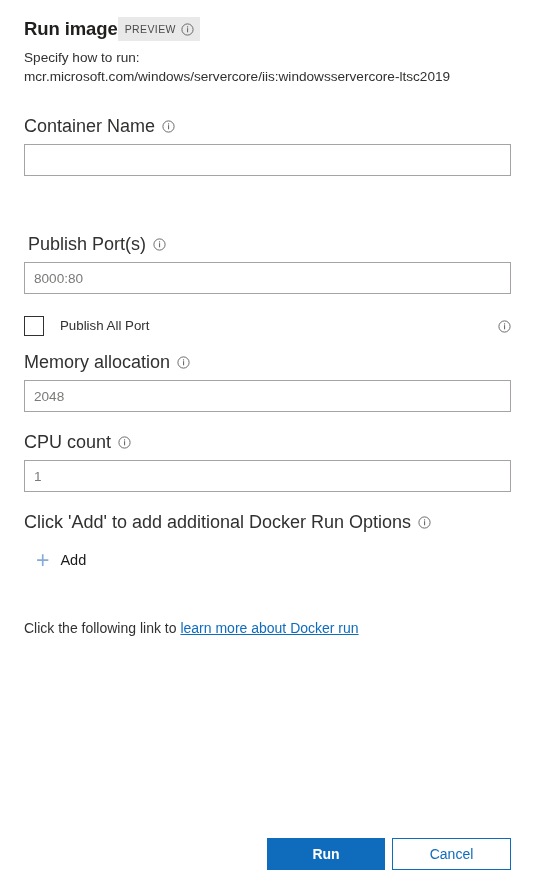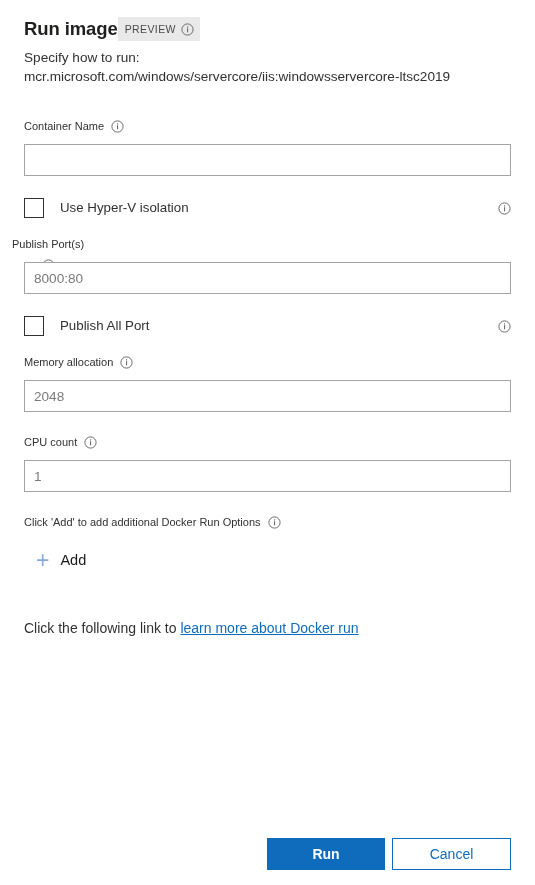--- a/index.html
+++ b/index.html
@@ -67,21 +67,21 @@
     width: 13px;
     height: 13px;
     vertical-align: -2px;
     flex: 0 0 auto;
   }
   .info-icon svg { display: block; }
 
   
   .field-label {
     position: absolute;
-    font-size: 11px;
+    font-size: 18px;
     color: #323130;
     line-height: 16px;
     display: flex;
     align-items: center;
     gap: 7px;
     white-space: nowrap;
   }
   .text-input {
     position: absolute;
     left: 24px;
@@ -228,35 +228,22 @@
     <span class="info-icon">
       <svg width="13" height="13" viewBox="0 0 13 13">
         <circle cx="6.5" cy="6.5" r="5.6" fill="none" stroke="#6b6b6b" stroke-width="1"></circle>
         <rect x="6" y="5.2" width="1.1" height="4.1" fill="#6b6b6b"></rect>
         <rect x="6" y="3.3" width="1.1" height="1.2" fill="#6b6b6b"></rect>
       </svg>
     </span>
   </div>
   <input class="text-input" style="top: 144px;" type="text" placeholder="">
 
-  <div class="check-row" style="top:198px;">
-    <span class="checkbox"></span>
-    <span class="check-label">Use Hyper-V isolation</span>
-    <span class="row-info">
-      <span class="info-icon">
-        <svg width="13" height="13" viewBox="0 0 13 13">
-          <circle cx="6.5" cy="6.5" r="5.6" fill="none" stroke="#6b6b6b" stroke-width="1"></circle>
-          <rect x="6" y="5.2" width="1.1" height="4.1" fill="#6b6b6b"></rect>
-          <rect x="6" y="3.3" width="1.1" height="1.2" fill="#6b6b6b"></rect>
-        </svg>
-      </span>
-    </span>
-  </div>
-
-  <div class="field-label" style="left:12px; top:236px;flex-direction:column;">
+
+  <div class="field-label" style="left:28px; top:236px;">
     <span>Publish Port(s)</span>
     <span class="info-icon">
       <svg width="13" height="13" viewBox="0 0 13 13">
         <circle cx="6.5" cy="6.5" r="5.6" fill="none" stroke="#6b6b6b" stroke-width="1"></circle>
         <rect x="6" y="5.2" width="1.1" height="4.1" fill="#6b6b6b"></rect>
         <rect x="6" y="3.3" width="1.1" height="1.2" fill="#6b6b6b"></rect>
       </svg>
     </span>
   </div>
   <input class="text-input" style="top: 262px;" type="text" placeholder="8000:80">

